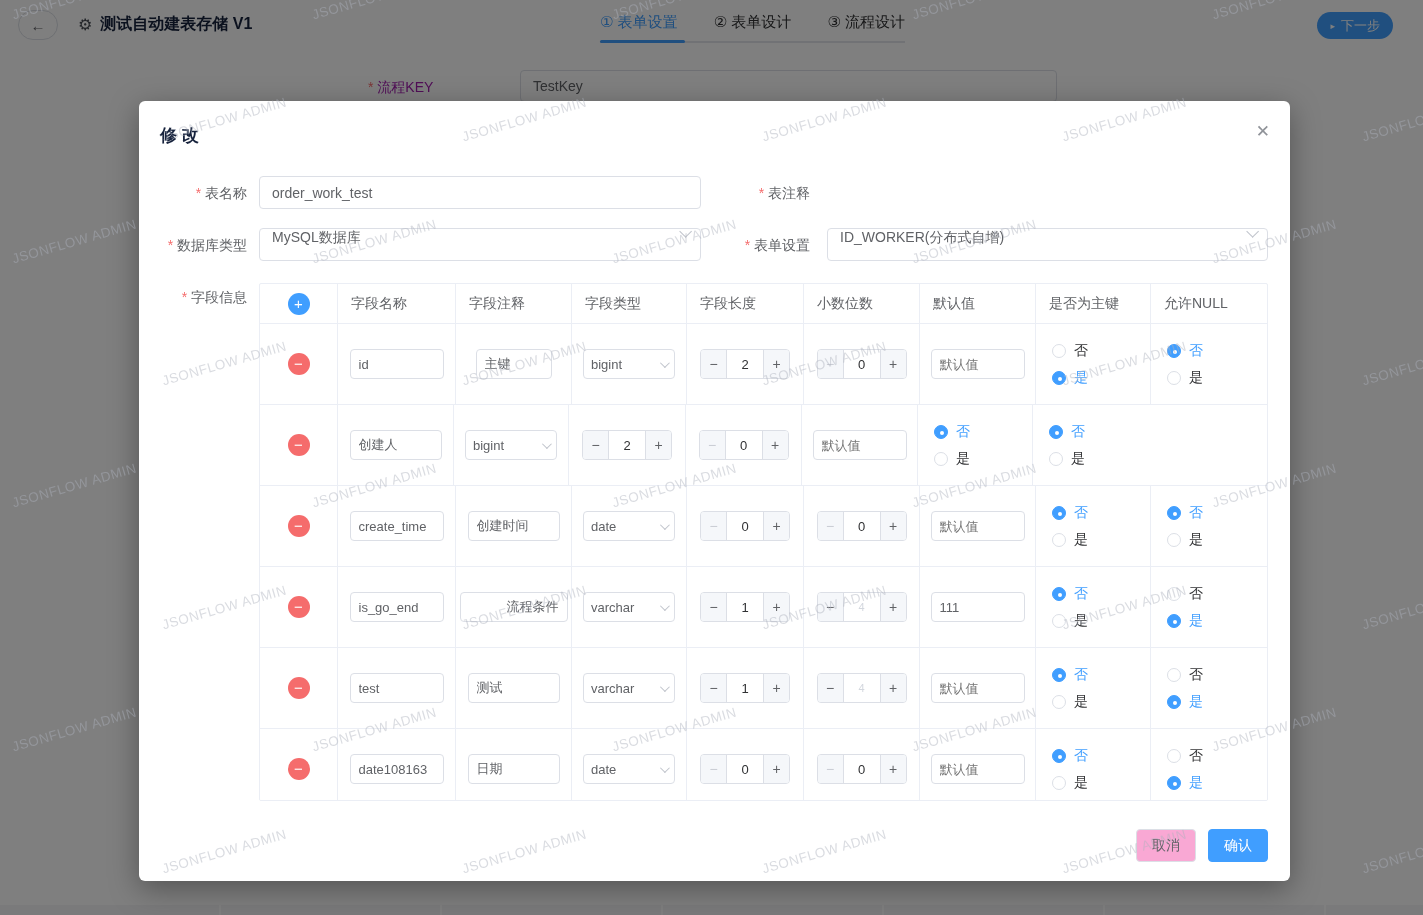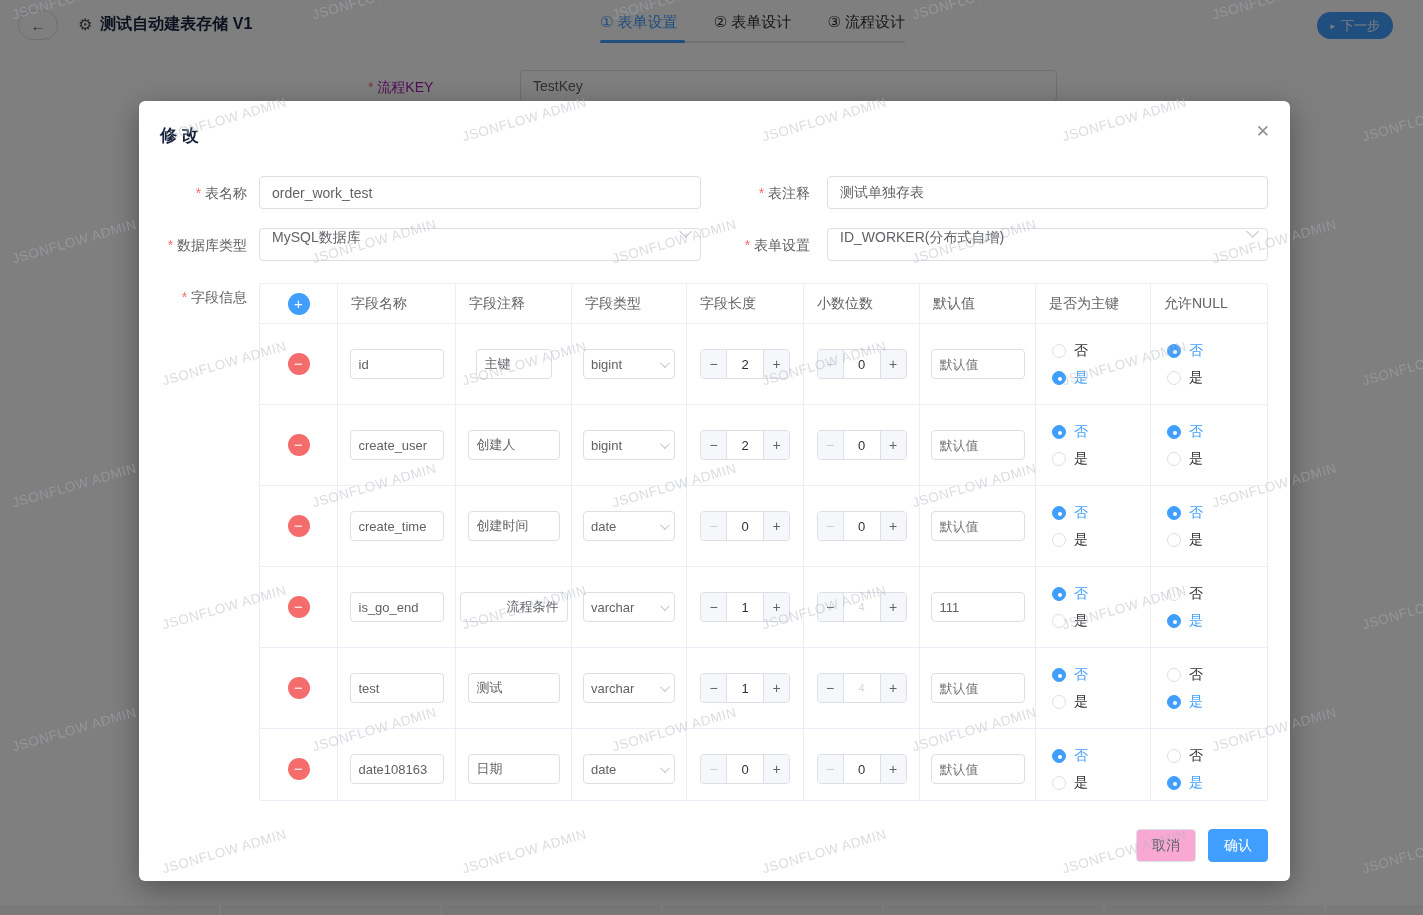--- a/index.html
+++ b/index.html
@@ -127,21 +127,20 @@
 <div class="overlay"></div>
 
 <div class="modal">
   <div class="modal-title">修 改</div>
   <button class="modal-close">✕</button>
 
   <div class="flabel req" style="left:0;top:84px;width:108px;">表名称</div>
   <input class="finput" style="left: 120px; top: 75px; width: 442px;" value="order_work_test">
 
   <div class="flabel req" style="left:560px;top:84px;width:111px;">表注释</div>
-  <input class="finput" style="left: 688px; top: 75px; width: 441px;" value="测试单独存表">
 
   <div class="flabel req" style="left:0;top:136px;width:108px;">数据库类型</div>
   <div class="fselect" style="left:120px;top:127px;width:442px;">
     <span>MySQL数据库</span>
     <span class="chev"></span>
   </div>
 
   <div class="flabel req" style="left:560px;top:136px;width:111px;">表单设置</div>
   <div class="fselect" style="left:688px;top:127px;width:441px;">
     <span>ID_WORKER(分布式自增)</span>
@@ -220,23 +219,20 @@
           <span class="rdot"></span>
           <span>是</span>
         </span>
       </div>
     </div>
   </div>
 
   <div class="trow">
     <div class="cell c0">
       <button class="round-btn del-btn">−</button>
-    </div>
-    <div class="cell c1">
-      <input class="tin" value="create_user" style="">
     </div>
     <div class="cell c2">
       <input class="tin" style="width: 92px;" value="创建人">
     </div>
     <div class="cell c3">
       <div class="tsel">
         <span>bigint</span>
         <span class="chev"></span>
       </div>
     </div>

